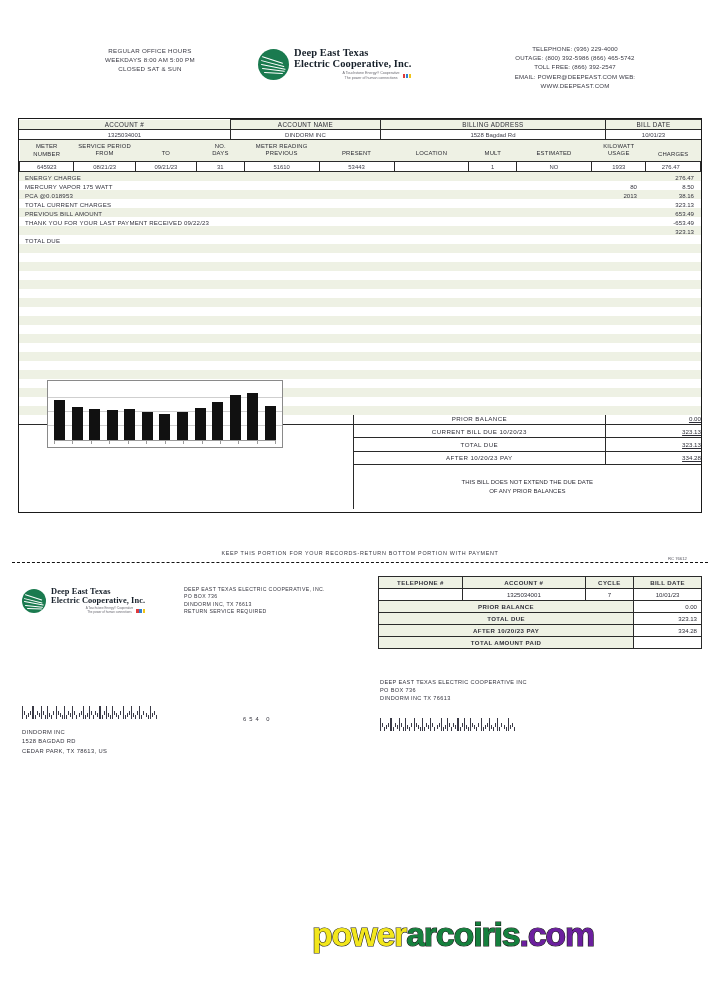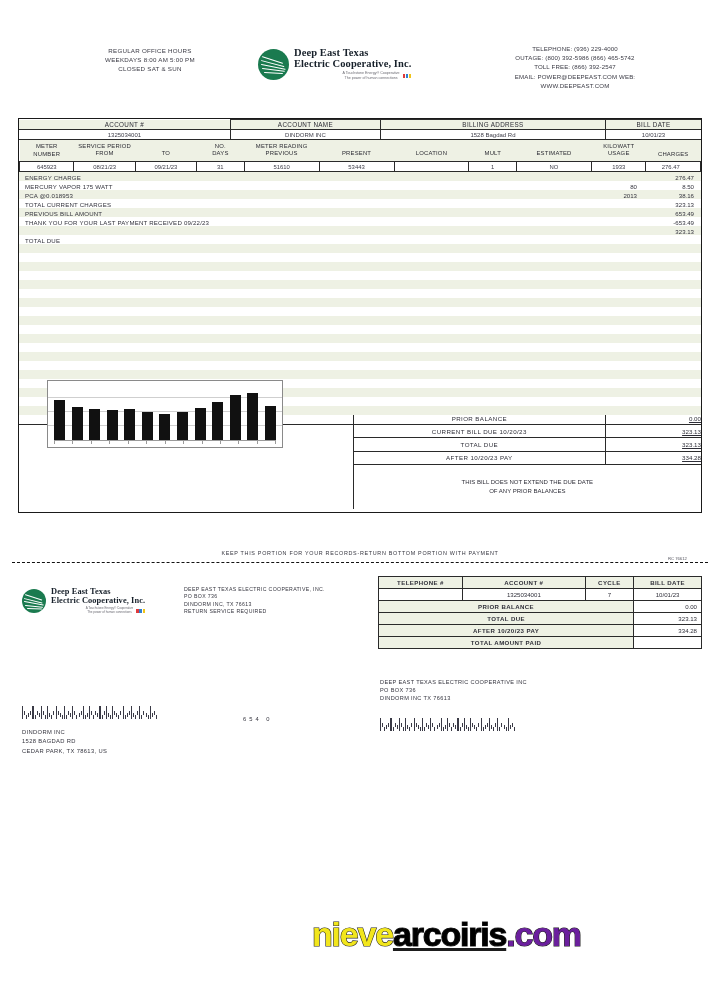--- a/index.html
+++ b/index.html
@@ -701,16 +701,16 @@
   <div class="abs cust-seq">654    0</div>
 
   <div class="abs cust-addr">
     <div>DINDORM INC</div>
     <div>1528 BAGDAD RD</div>
     <div>CEDAR PARK,  TX 78613, US</div>
   </div>
 
 
   <div class="abs wm">
-    <span id="wm1" style="color: rgb(242, 230, 28);">nieve</span><span id="wm2" style="color: #000000; text-decoration: underline;">arcoiris</span><span id="wm3" style="color: rgb(107, 31, 158);">.com</span>
+    <span id="wm1" style="color: rgb(242, 230, 28);">power</span><span id="wm2" style="color: #15803d;">arcoiris</span><span id="wm3" style="color: rgb(107, 31, 158);">.com</span>
   </div>
 
 </div>
 
 </body></html>

